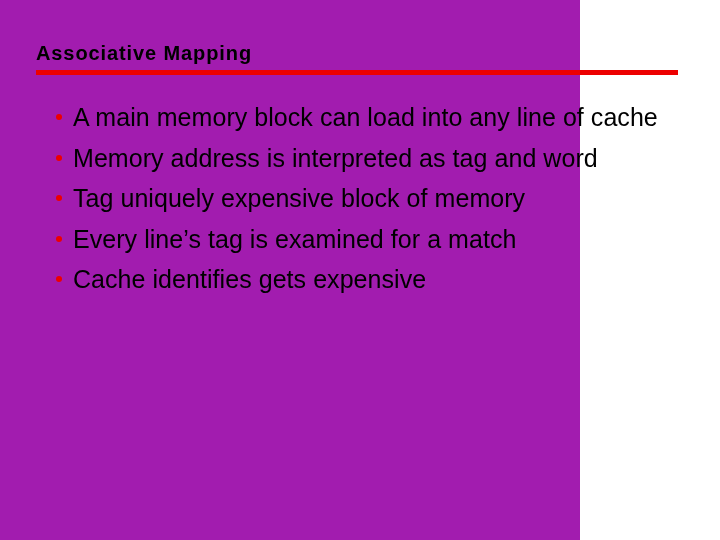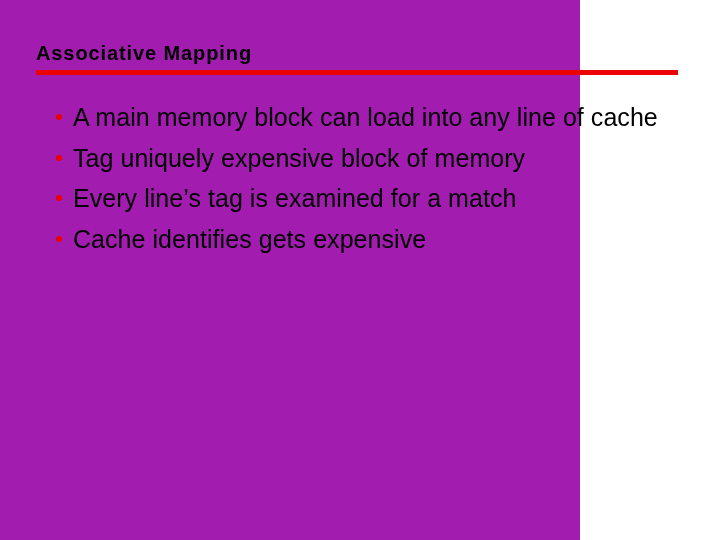--- a/index.html
+++ b/index.html
@@ -83,20 +83,24 @@
 
   <div class="title-rule"></div>
 
   <ul class="bullet-list">
 
     <li class="bullet-item">
       <span class="bullet-dot"></span>
       <span class="bullet-text">A main memory block can load into any line of cache</span>
     </li>
 
+    <li class="bullet-item">
+      <span class="bullet-dot"></span>
+      <span class="bullet-text">Memory address is interpreted as tag and word</span>
+    </li>
 
     <li class="bullet-item">
       <span class="bullet-dot"></span>
       <span class="bullet-text">Tag uniquely expensive block of memory</span>
     </li>
 
     <li class="bullet-item">
       <span class="bullet-dot"></span>
       <span class="bullet-text">Every line’s tag is examined for a match</span>
     </li>

